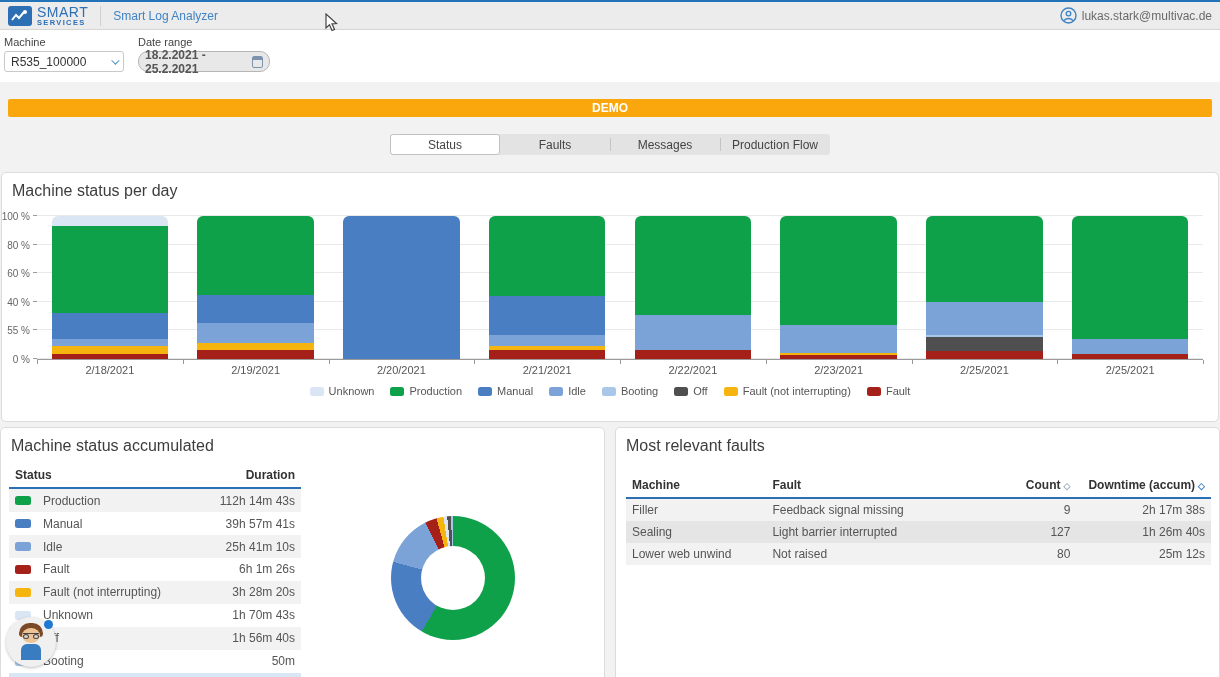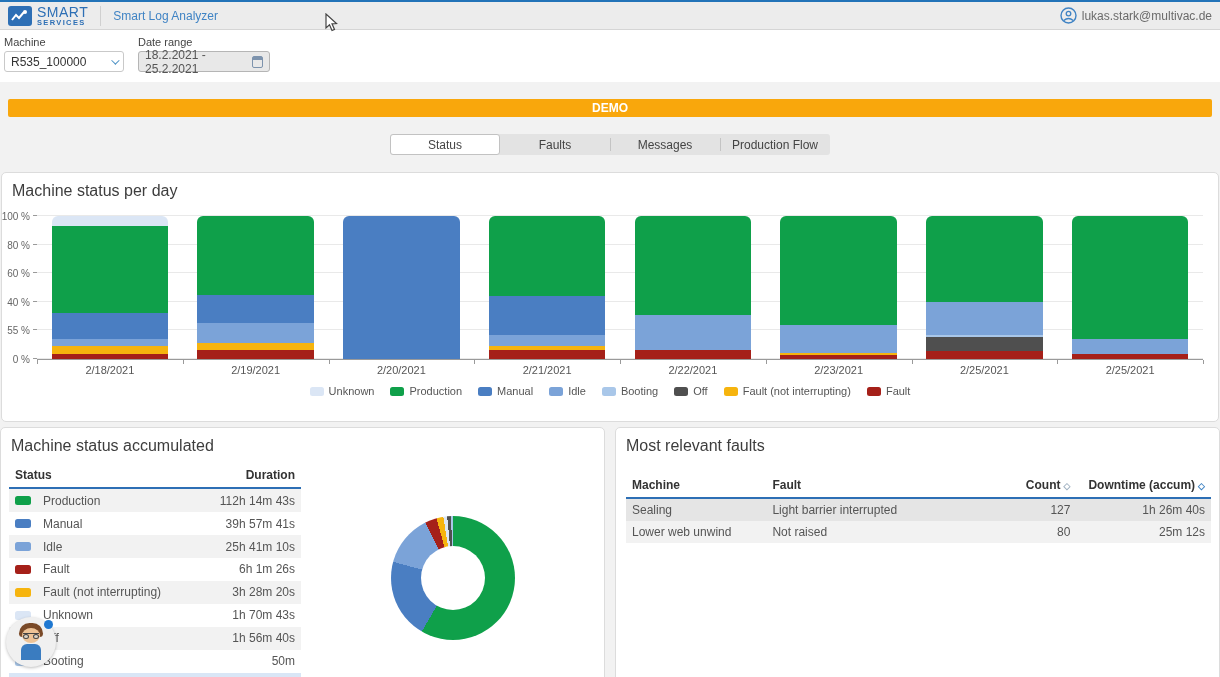--- a/index.html
+++ b/index.html
@@ -22,22 +22,22 @@
 
   
   .filters { background:#fff; padding:6px 4px 10px 4px; display:flex; gap:14px; }
   .field label { display:block; font-size:11px; color:#444; margin-bottom:3px; }
   .select-box { width:120px; height:21px; background:#fff; border:1px solid #c9c9c9;
     border-radius:3px; font-size:12px; color:#333; display:flex; align-items:center;
     padding:0 6px; justify-content:space-between; }
   .chev { width:6px; height:6px; border-right:1.5px solid #4a90c4; border-bottom:1.5px solid #4a90c4;
     transform:rotate(45deg) translateY(-2px); }
   .date-box { width:132px; height:21px; background:#e8e8e8; border:1px solid #b5b5b5;
-    border-radius:3px; font-size:12px; color:#555; display:flex; align-items:center;
-    padding:0 6px; justify-content:space-between; }
+    border-radius:10px; font-size:12px; color:#555; display:flex; align-items:center;
+    padding:0 6px; justify-content:space-between;font-weight:bold; }
   .cal-icon { width:12px; height:12px; border:1px solid #7d93ad; border-radius:2px;
     background:linear-gradient(#7d93ad 0 3px, transparent 3px); }
 
   
   .demo { margin:17px 8px 0 8px; height:18px; background:#f9a70c; border-radius:2px;
     color:#fff; font-size:12px; font-weight:bold; display:flex; align-items:center; justify-content:center; }
 
   
   .tabs-wrap { display:flex; justify-content:center; margin-top:17px; }
   .tabs { display:flex; background:#e3e3e3; border-radius:3px; height:21px; align-items:stretch; }
@@ -424,20 +424,26 @@
     <table class="faults-table">
       <thead>
         <tr>
           <th style="width:24%"><span>Machine</span></th>
           <th style="width:38%"><span>Fault</span></th>
           <th style="width:15%" class="num"><span>Count</span><span class="sort-icon">◇</span></th>
           <th style="width:23%" class="num"><span>Downtime (accum)</span><span class="sort-icon active">◇</span></th>
         </tr>
       </thead>
       <tbody id="fault-rows">
+          <tr class="odd">
+            <td>Filler</td>
+            <td>Feedback signal missing</td>
+            <td class="num">9</td>
+            <td class="num">2h 17m 38s</td>
+          </tr>
           <tr class="even">
             <td>Sealing</td>
             <td>Light barrier interrupted</td>
             <td class="num">127</td>
             <td class="num">1h 26m 40s</td>
           </tr>
           <tr class="odd">
             <td>Lower web unwind</td>
             <td>Not raised</td>
             <td class="num">80</td>

